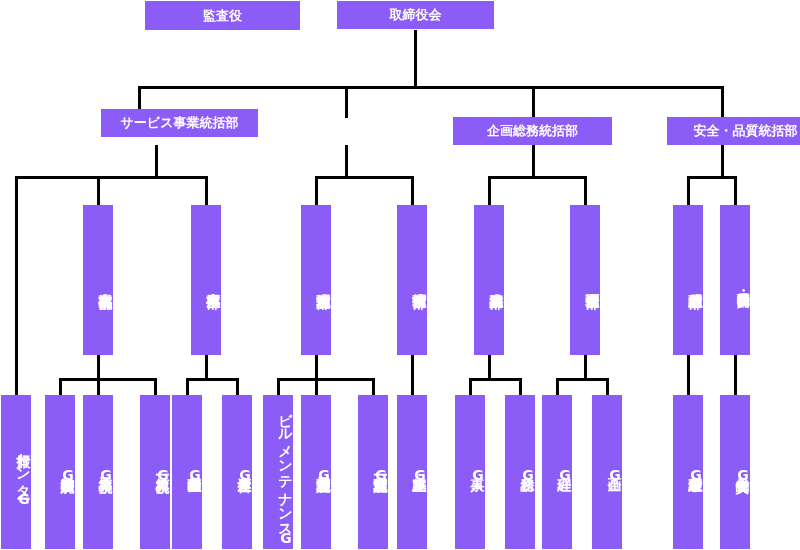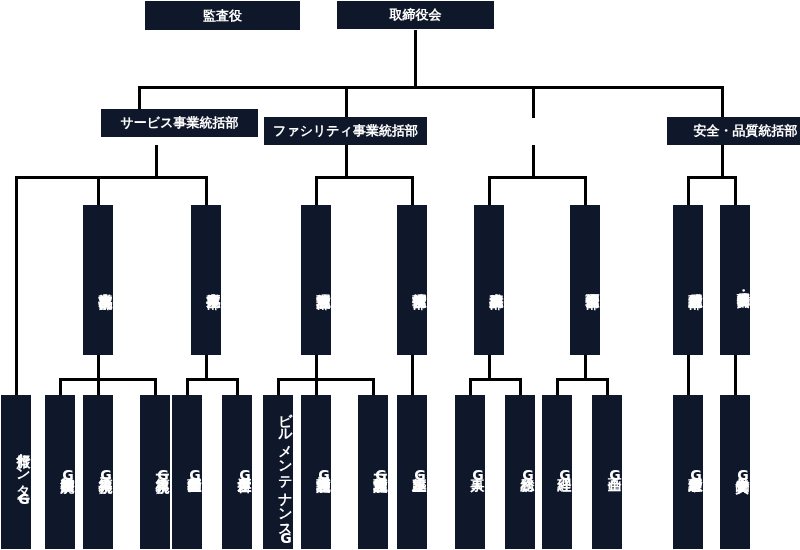--- a/index.html
+++ b/index.html
@@ -6,21 +6,21 @@
   body{
     width:800px;height:550px;
     background:#ffffff;
     font-family:"DejaVu Sans","Liberation Sans",sans-serif;
     overflow:hidden;
   }
   #chart{position:relative;width:800px;height:550px;}
 
   .box{
     position:absolute;
-    background:#0f172a;
+    background:#8b5cf6;
     color:#ffffff;
     box-sizing:border-box;
     display:flex;
     align-items:center;
     justify-content:center;
     text-align:center;
     line-height:1.06;
     letter-spacing:0px;
   }
   
@@ -58,21 +58,21 @@
   <div class="line vline" style="left:414px;top:30px;height:58px;"></div>
 
   <div class="line hline" style="left:138px;top:86px;width:585px;"></div>
 
   <div class="line vline" style="left:138px;top:86px;height:32px;"></div>
   <div class="line vline" style="left:345px;top:86px;height:32px;"></div>
   <div class="line vline" style="left:532px;top:86px;height:32px;"></div>
   <div class="line vline" style="left:721px;top:86px;height:32px;"></div>
 
   <div class="box h" style="left:78px;top:109px;width:157px;height:28px;margin-left:23px;">サービス事業統括部</div>
-  <div class="box h" style="left:264px;top:117px;width:163px;height:28px;">ファシリティ事業統括部</div>
+  <div class="box h" style="left:453px;top:117px;width:159px;height:28px;">企画総務統括部</div>
   <div class="box h" style="left:643px;top:117px;width:157px;height:28px;margin-left:24px;">安全・品質統括部</div>
 
   <div class="line vline" style="left:155px;top:145px;height:33px;"></div>
   <div class="line hline" style="left:15px;top:176px;width:193px;"></div>
 
   <div class="line vline" style="left:15px;top:176px;height:220px;"></div>
   <div class="line vline" style="left:97px;top:176px;height:30px;"></div>
   <div class="line vline" style="left:205px;top:176px;height:30px;"></div>
 
   <div class="box v" style="left:83px;top:205px;width:30px;height:150px;">視察事業部</div>

